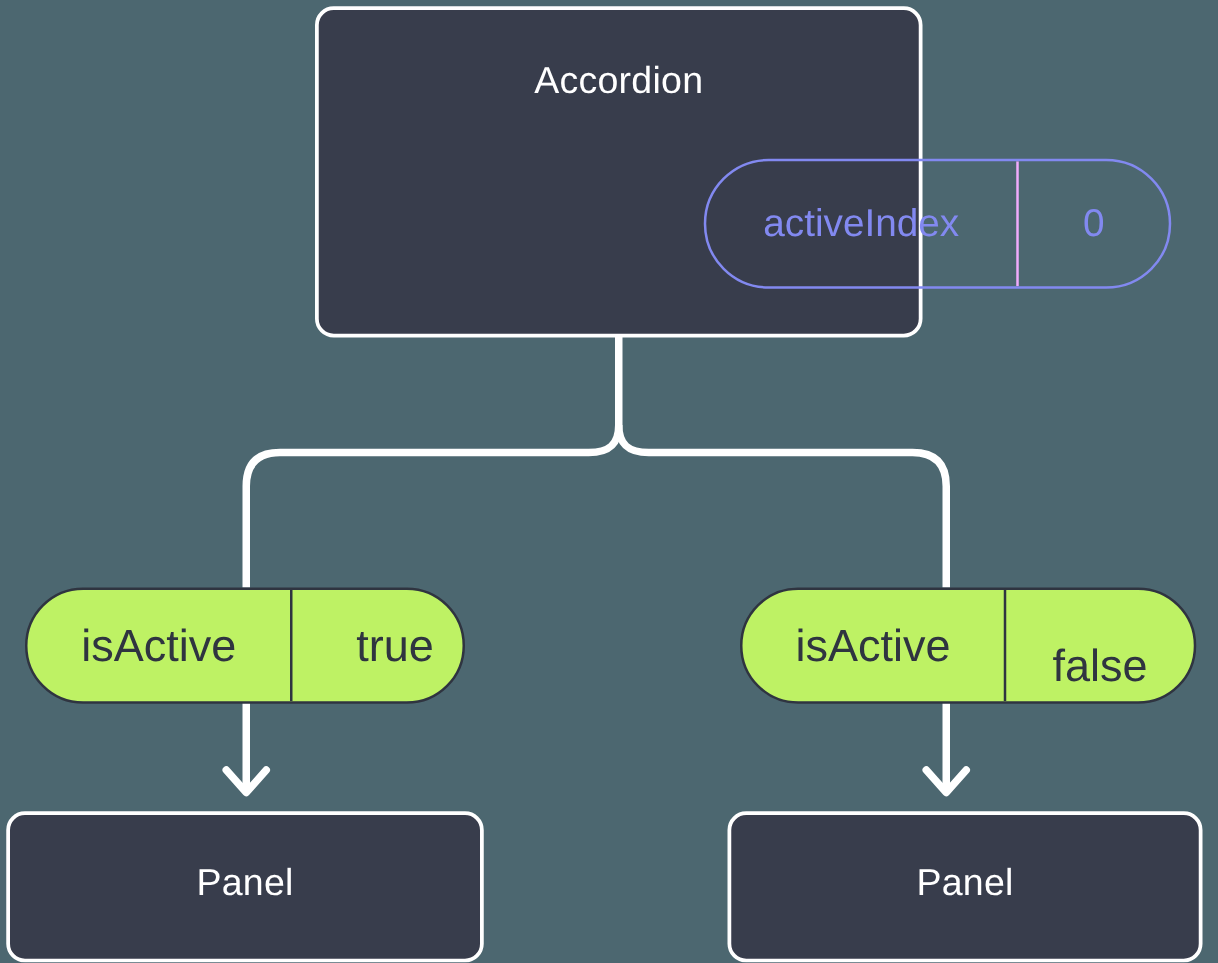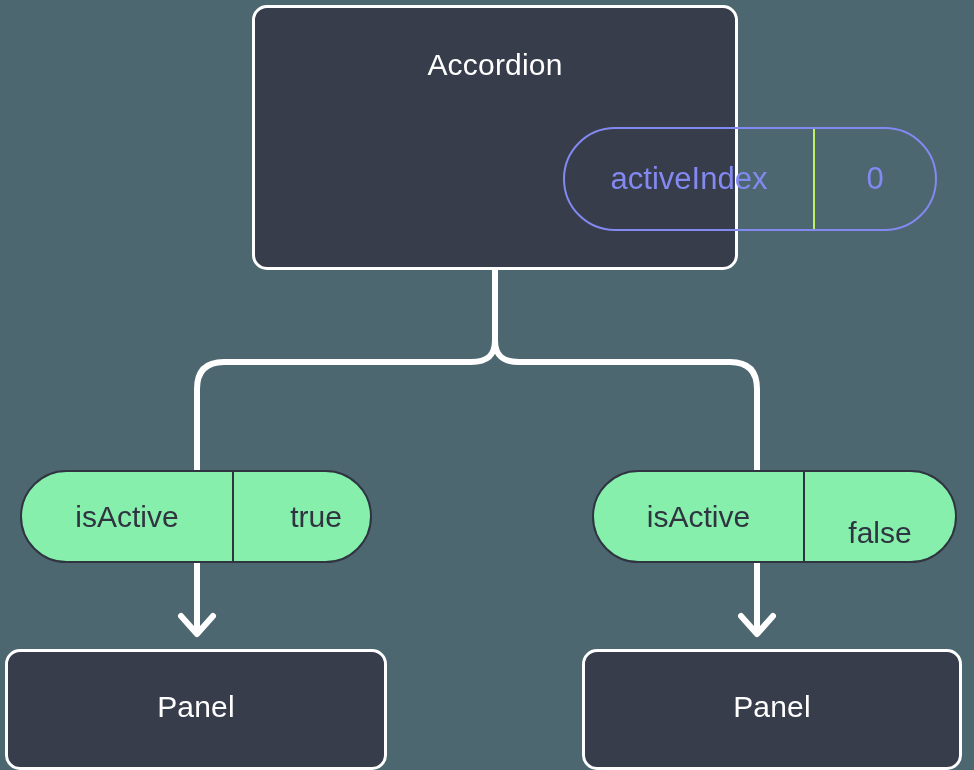--- a/index.html
+++ b/index.html
@@ -108,34 +108,34 @@
     top: 119px;
     width: 374px;
     height: 104px;
     border: 2px solid #8289f0;
     border-radius: 52px;
     color: #8289f0;
     font-size: 31px;
   }
   .pill-outline .pill-key {
     width: 250px;
-    border-right: 2px solid #bef264;
+    border-right: 2px solid #f0abfc;
     text-align: right;
   }
   .pill-outline .pill-val {
     flex: 1;
   }
 
   
   .pill-filled {
-    background: #86efac;
+    background: #bef264;
     border: 2px solid #2f3440;
     border-radius: 48px;
     color: #2f3440;
-    font-size: 30px;
+    font-size: 36px;
     text-align: right;
   }
   #pill-left {
     left: 20px;
     top: 470px;
     width: 352px;
     height: 93px;
   }
   #pill-left .pill-key {
     width: 212px;

